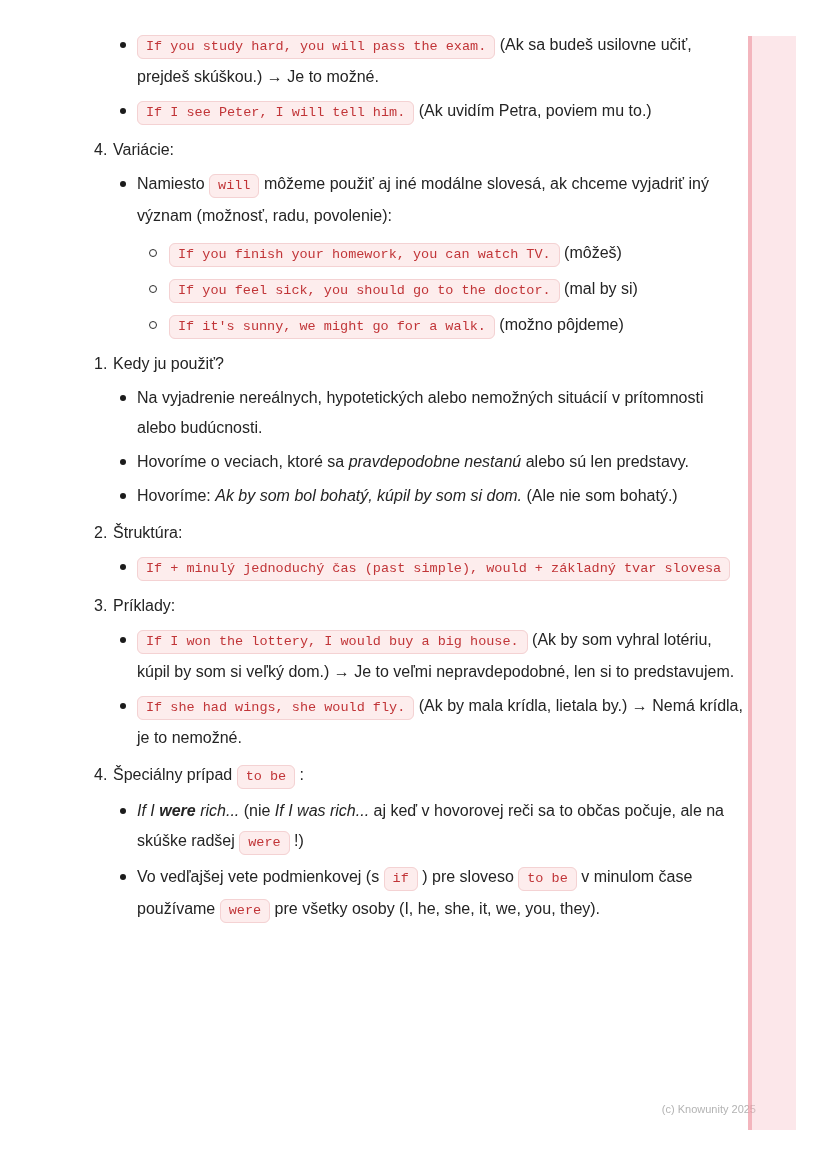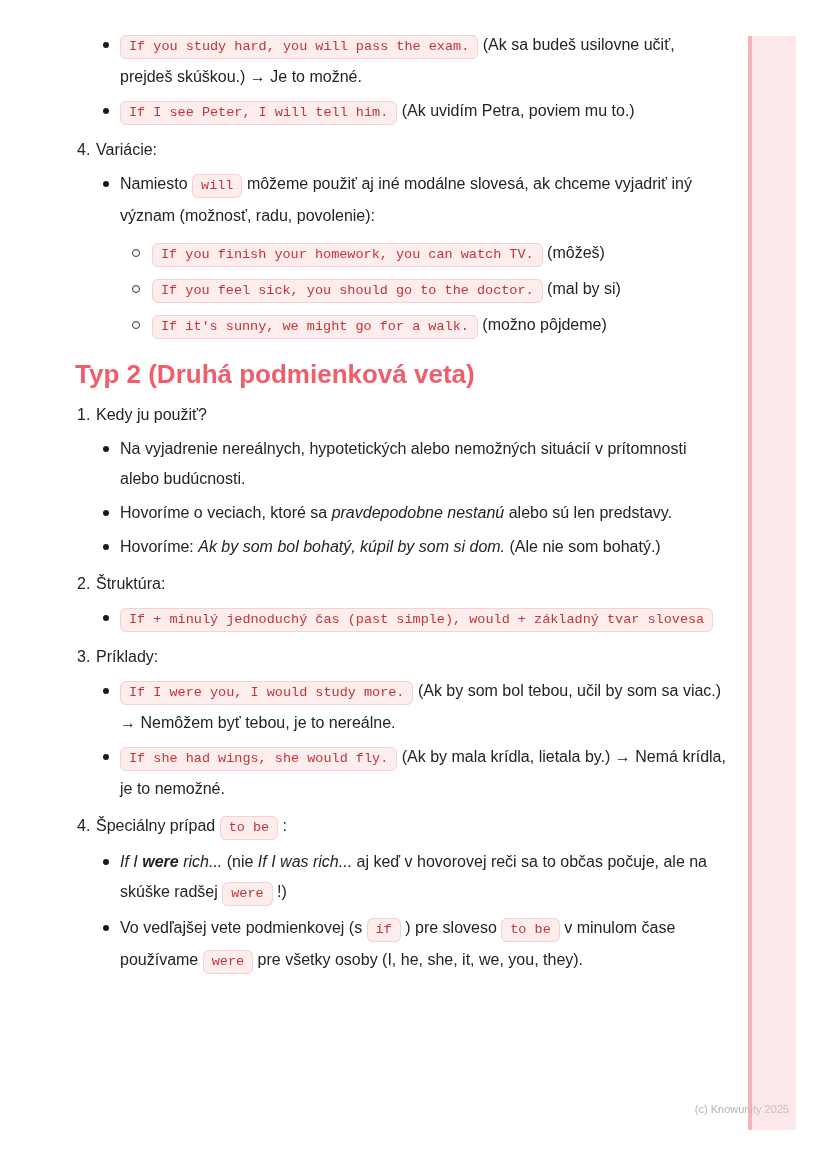--- a/index.html
+++ b/index.html
@@ -3,21 +3,21 @@
 <meta charset="utf-8">
 <style>
   html,body{margin:0;padding:0;}
   body{
     width:828px;height:1171px;position:relative;overflow:hidden;
     background:#ffffff;
     font-family:"Liberation Sans","DejaVu Sans",sans-serif;
     color:#242424;
   }
   .content{
-    position:absolute;left:75px;top:30px;width:652px;
+    position:absolute;left:92px;top:30px;width:652px;
     font-size:16px;line-height:30px;
   }
   
   h2.doc-heading{
     color:#ef5e6a;font-size:26px;line-height:32px;font-weight:700;
     margin:16px 0 10px 0;
   }
   
   .ol-item{margin:5px 0 4px 2px;}
   .ol-num{display:inline-block;min-width:14px;margin-right:5px;font-weight:400;}
@@ -53,55 +53,54 @@
   }
   
   .accent-bar{
     position:absolute;left:748px;top:36px;width:44px;height:1094px;
     background:rgba(247,198,205,0.42);
     border-left:4px solid rgba(233,131,143,0.50);
     z-index:5;pointer-events:none;
   }
   
   .copyright{
-    position:absolute;top:1102px;right:39px;
+    position:absolute;top:1102px;right:72px;
     font-size:11px;line-height:14px;color:#b3b3b3;z-index:3;
   }
 </style>
 </head>
 <body>
 
 <div class="content" id="doc-content">
     <ul class="blist lvl1">
       <li><span class="run-code">If you study hard, you will pass the exam.</span><span class="run-normal"> (Ak sa budeš usilovne učiť, prejdeš skúškou.) → Je to možné.</span></li>
       <li><span class="run-code">If I see Peter, I will tell him.</span><span class="run-normal"> (Ak uvidím Petra, poviem mu to.)</span></li>
     </ul>
     <div class="ol-item"><span class="ol-num">4.</span><span><span class="run-bold">Variácie:</span></span></div>
     <ul class="blist lvl1">
       <li><span class="run-normal">Namiesto </span><span class="run-code">will</span><span class="run-normal"> môžeme použiť aj iné modálne slovesá, ak chceme vyjadriť iný význam (možnosť, radu, povolenie):</span></li>
     </ul>
     <ul class="blist lvl2">
       <li><span class="run-code">If you finish your homework, you can watch TV.</span><span class="run-normal"> (môžeš)</span></li>
       <li><span class="run-code">If you feel sick, you should go to the doctor.</span><span class="run-normal"> (mal by si)</span></li>
       <li><span class="run-code">If it's sunny, we might go for a walk.</span><span class="run-normal"> (možno pôjdeme)</span></li>
     </ul>
-    <h2 class="doc-heading">Typ 2 (Druhá podmienková veta)</h2>
     <div class="ol-item"><span class="ol-num">1.</span><span><span class="run-bold">Kedy ju použiť?</span></span></div>
     <ul class="blist lvl1">
       <li><span class="run-normal">Na vyjadrenie </span><span class="run-bold">nereálnych, hypotetických alebo nemožných situácií</span><span class="run-normal"> v prítomnosti alebo budúcnosti.</span></li>
       <li><span class="run-normal">Hovoríme o veciach, ktoré sa </span><span class="run-italic">pravdepodobne nestanú</span><span class="run-normal"> alebo sú len predstavy.</span></li>
       <li><span class="run-normal">Hovoríme: </span><span class="run-italic">Ak by som bol bohatý, kúpil by som si dom.</span><span class="run-normal"> (Ale nie som bohatý.)</span></li>
     </ul>
     <div class="ol-item"><span class="ol-num">2.</span><span><span class="run-bold">Štruktúra:</span></span></div>
     <ul class="blist lvl1">
       <li><span class="run-code">If + minulý jednoduchý čas (past simple), would + základný tvar slovesa</span></li>
     </ul>
     <div class="ol-item"><span class="ol-num">3.</span><span><span class="run-bold">Príklady:</span></span></div>
     <ul class="blist lvl1">
-      <li><span class="run-code">If I were you, I would study more.</span><span class="run-normal"> (Ak by som bol tebou, učil by som sa viac.) → Nemôžem byť tebou, je to nereálne.</span></li>
+      <li><span class="run-code">If I won the lottery, I would buy a big house.</span><span class="run-normal"> (Ak by som vyhral lotériu, kúpil by som si veľký dom.) → Je to veľmi nepravdepodobné, len si to predstavujem.</span></li>
       <li><span class="run-code">If she had wings, she would fly.</span><span class="run-normal"> (Ak by mala krídla, lietala by.) → Nemá krídla, je to nemožné.</span></li>
     </ul>
     <div class="ol-item"><span class="ol-num">4.</span><span><span class="run-bold">Špeciálny prípad </span><span class="run-code">to be</span><span class="run-bold"> :</span></span></div>
     <ul class="blist lvl1">
       <li><span class="run-italic">If I </span><span class="run-bolditalic">were</span><span class="run-italic"> rich...</span><span class="run-normal"> (nie </span><span class="run-italic">If I was rich...</span><span class="run-normal"> aj keď v hovorovej reči sa to občas počuje, ale na skúške radšej </span><span class="run-code">were</span><span class="run-normal"> !)</span></li>
       <li><span class="run-normal">Vo vedľajšej vete podmienkovej (s </span><span class="run-code">if</span><span class="run-normal"> ) pre sloveso </span><span class="run-code">to be</span><span class="run-normal"> v minulom čase používame </span><span class="run-code">were</span><span class="run-normal"> pre všetky osoby (I, he, she, it, we, you, they).</span></li>
     </ul>
   </div>
 
 <div class="copyright">(c) Knowunity 2025</div>

